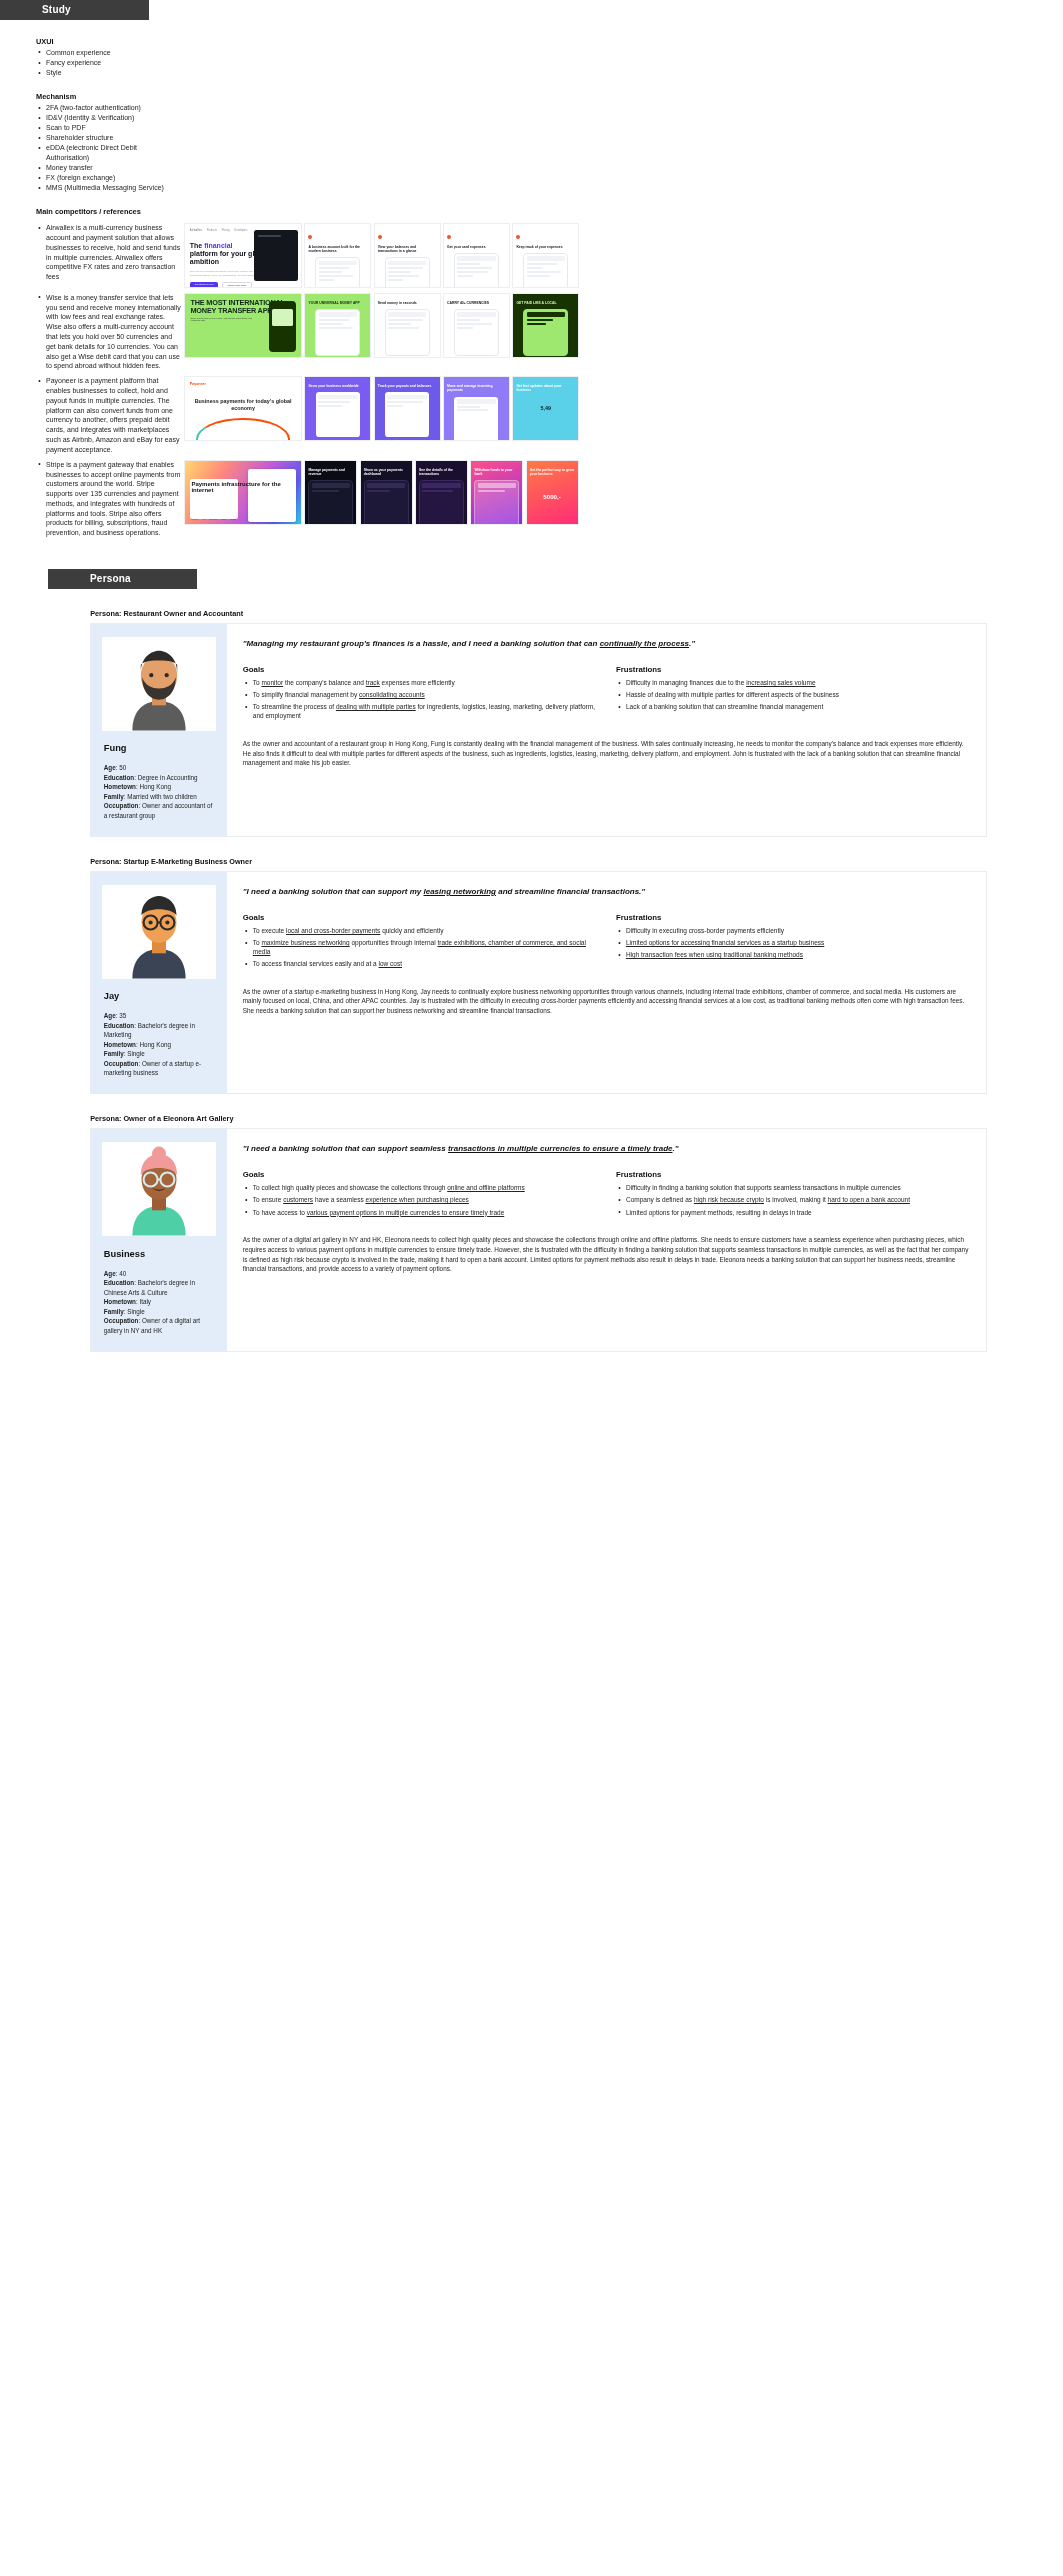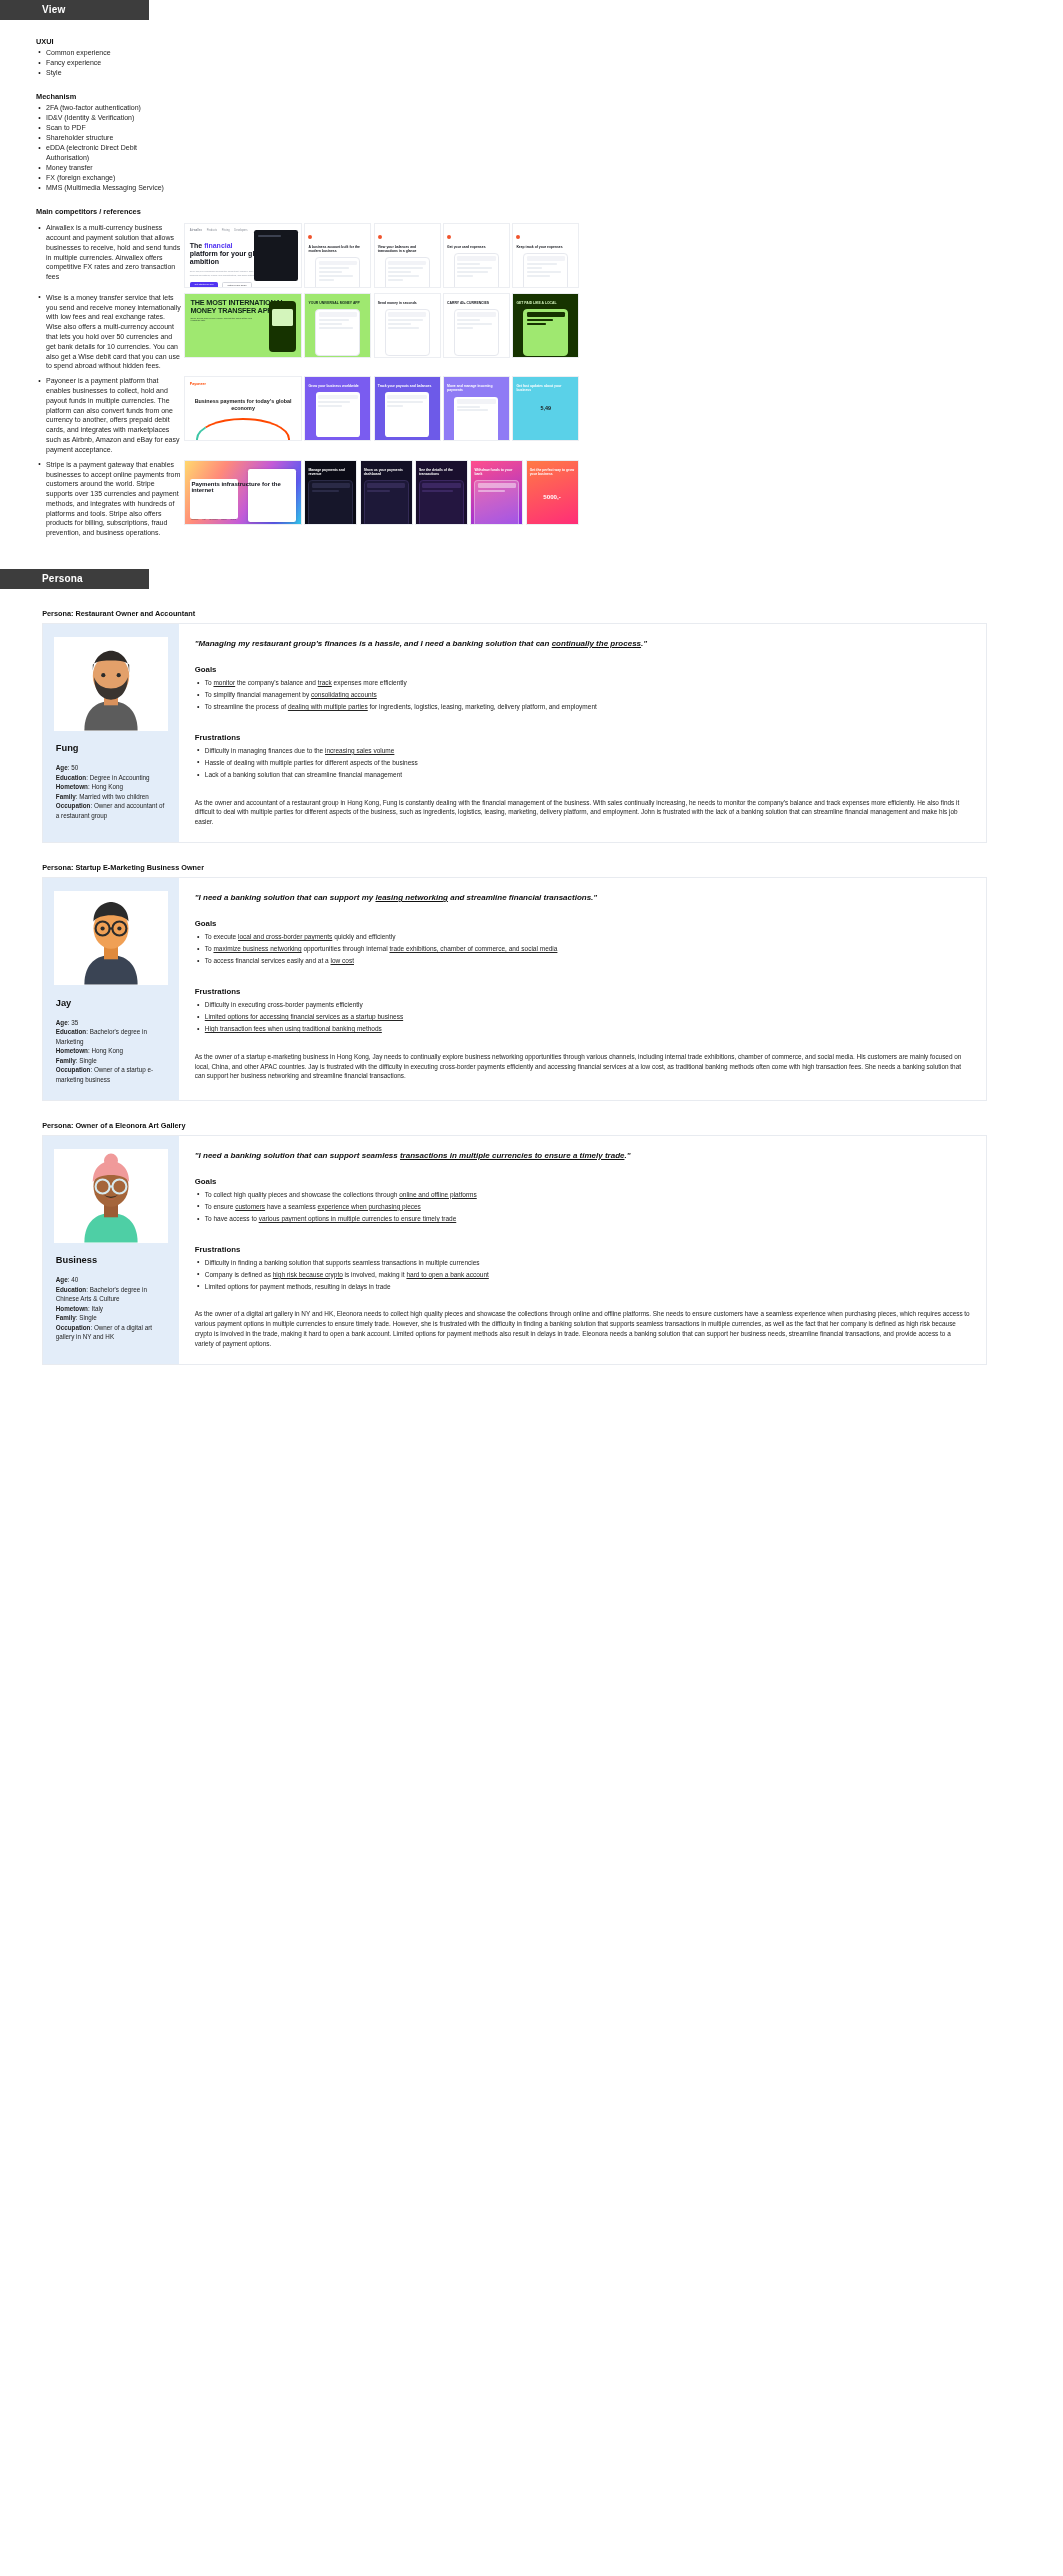--- a/index.html
+++ b/index.html
@@ -113,21 +113,21 @@
   .st-logos{ position:absolute; left:6.2px; bottom:3.9px; display:flex; gap:3.9px;}
   .st-logos span{ font-size:2.3px; color:#2b2b33; opacity:.7;}
   .st-mock{ position:absolute; right:4.7px; top:7.8px; width:48px; height:53px; background:#fff; border-radius:2.3px; box-shadow:0 0.8px 3.1px rgba(0,0,0,.15);}
   .st-g{ padding:3.9px 3.1px; color:#fff;}
   .st-1{background:#0b0b16;} .st-2{background:#131026;} .st-3{background:#1a0f2e;}
   .st-4{background:linear-gradient(160deg,#ff4f8b,#8a2be2);} .st-5{background:linear-gradient(160deg,#ff7a45,#ff2d78);}
   .st-g .ph-title{color:#fff;}
   .st-num{ font-size:6.2px; font-weight:bold; color:#fff; text-align:center; margin-top:17px;}
 
   
-  .persona-section{ margin-top:31px; }
+  .persona-section{ margin-top:31px;padding-left:48px; }
   .persona-block{ padding:0 36px; }
   .persona-label{ font-size:7.3px; font-weight:bold; color:#111; margin:20px 0 4.7px 6.2px; }
   .persona-card{
     display:flex;
     border:0.8px solid #e8ebf0;
     background:#ffffff;
     margin-left:6.2px;
     margin-right:40px;
   }
   .pc-left{
@@ -140,35 +140,35 @@
   .pc-meta{ font-size:6.3px; line-height:9.5px; color:#1d1d1d; margin:0 0 0 1.6px; }
   .pc-meta b{ font-weight:bold; }
 
   .pc-right{ flex:1 1 auto; padding:14px 15.6px 15.6px 15.6px; }
   .pc-quote{
     font-style:italic; font-weight:bold;
     font-size:8px; line-height:11.7px; color:#111;
     margin:0 0 15.6px 0;
   }
   .pc-quote u{ text-decoration:underline; }
-  .gf{ display:flex; gap:18.7px;flex-direction:column; }
+  .gf{ display:flex; gap:18.7px; }
   .gf-col{ flex:1 1 0; }
   .gf-h{ font-size:7.8px; font-weight:bold; color:#111; margin:0 0 3.9px 0; }
   .gf-col ul.bul li{ font-size:6.5px; line-height:9px; margin-bottom:3.1px; }
   .gf-col ul.bul li u{ text-decoration:underline; }
   .pc-summary{ margin-top:15.6px; font-size:6.4px; line-height:9.7px; color:#242424; }
 
   .spacer-bottom{ height:36px; }
 </style>
 </head>
 <body>
 
 <div class="page">
 
-  <div class="section-banner">View</div>
+  <div class="section-banner">Study</div>
 
   <div class="study-wrap">
     <div class="study-cols">
       <div class="study-left">
         <div class="grp">
           <div class="grp-title">UXUI</div>
           <ul class="bul" id="uxui-list">
               <li>Common experience</li>
               <li>Fancy experience</li>
               <li>Style</li>

